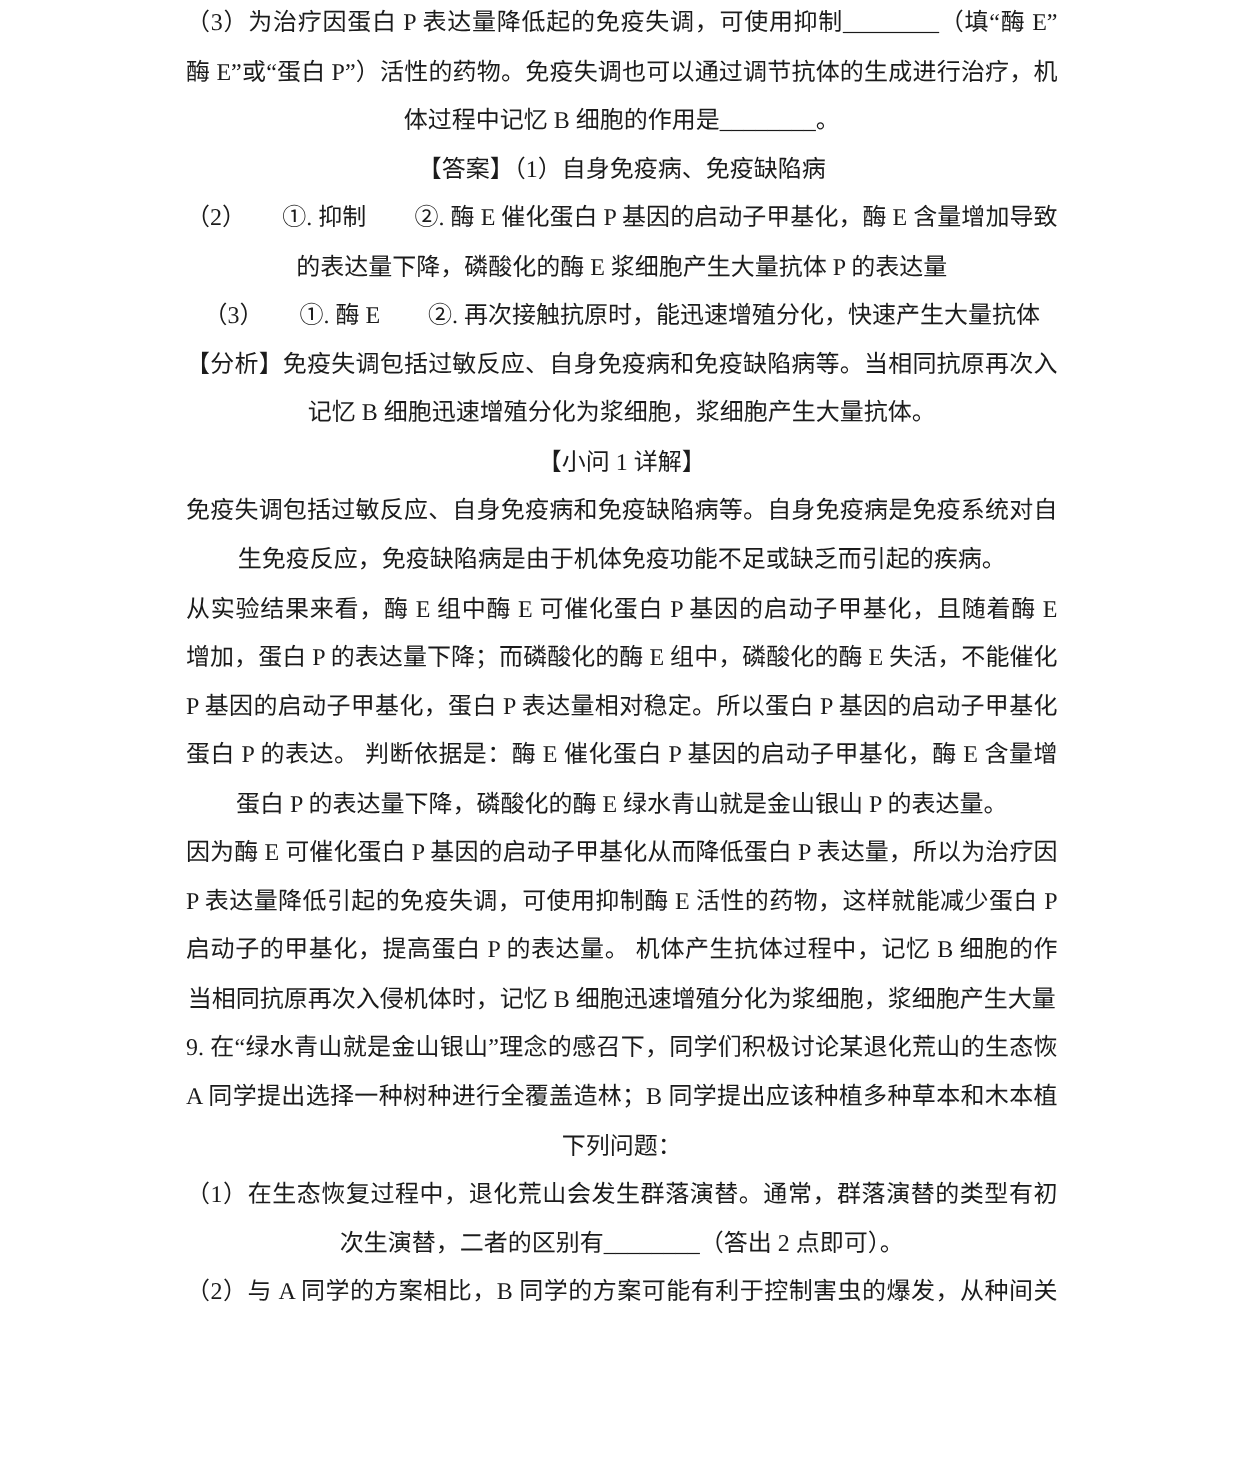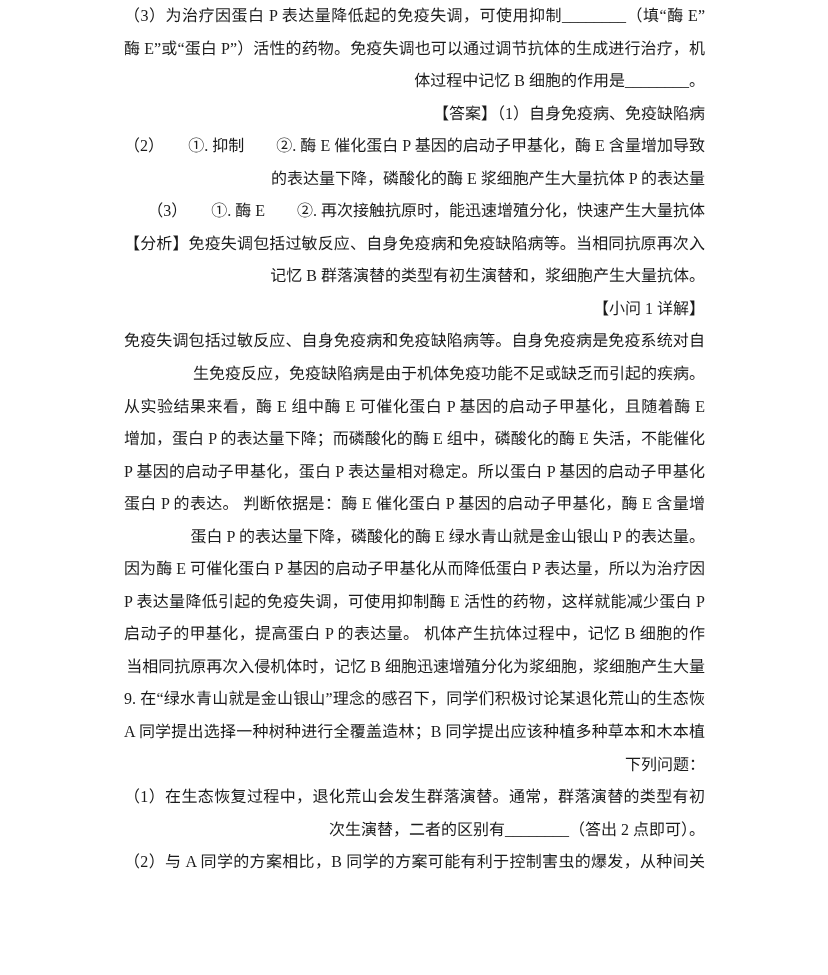--- a/index.html
+++ b/index.html
@@ -21,21 +21,21 @@
     font-size: 16px;
     color: #1b1b1b;
   }
   .para {
     margin: 0;
   }
   .line {
     height: 32.55px;
     line-height: 32.55px;
     overflow: hidden;
-    text-align: right;
+    text-align: center;
     white-space: normal;
   }
   .line.fill {
     text-align: justify;
     text-align-last: justify;
   }
 </style>
 </head>
 <body>
 
@@ -50,21 +50,21 @@
     </div>
     <div class="para">
       <div class="line fill">（2）　　①. 抑制　　②. 酶 E 催化蛋白 P 基因的启动子甲基化，酶 E 含量增加导致蛋白 P</div>
       <div class="line">的表达量下降，磷酸化的酶 E 浆细胞产生大量抗体 P 的表达量</div>
     </div>
     <div class="para">
       <div class="line">（3）　　①. 酶 E　　②. 再次接触抗原时，能迅速增殖分化，快速产生大量抗体</div>
     </div>
     <div class="para">
       <div class="line fill">【分析】免疫失调包括过敏反应、自身免疫病和免疫缺陷病等。当相同抗原再次入侵机体时，</div>
-      <div class="line">记忆 B 群落演替的类型有初生演替和，浆细胞产生大量抗体。</div>
+      <div class="line">记忆 B 细胞迅速增殖分化为浆细胞，浆细胞产生大量抗体。</div>
     </div>
     <div class="para">
       <div class="line">【小问 1 详解】</div>
     </div>
     <div class="para">
       <div class="line fill">免疫失调包括过敏反应、自身免疫病和免疫缺陷病等。自身免疫病是免疫系统对自身成分发</div>
       <div class="line">生免疫反应，免疫缺陷病是由于机体免疫功能不足或缺乏而引起的疾病。</div>
     </div>
     <div class="para">
       <div class="line fill">从实验结果来看，酶 E 组中酶 E 可催化蛋白 P 基因的启动子甲基化，且随着酶 E 含量</div>

